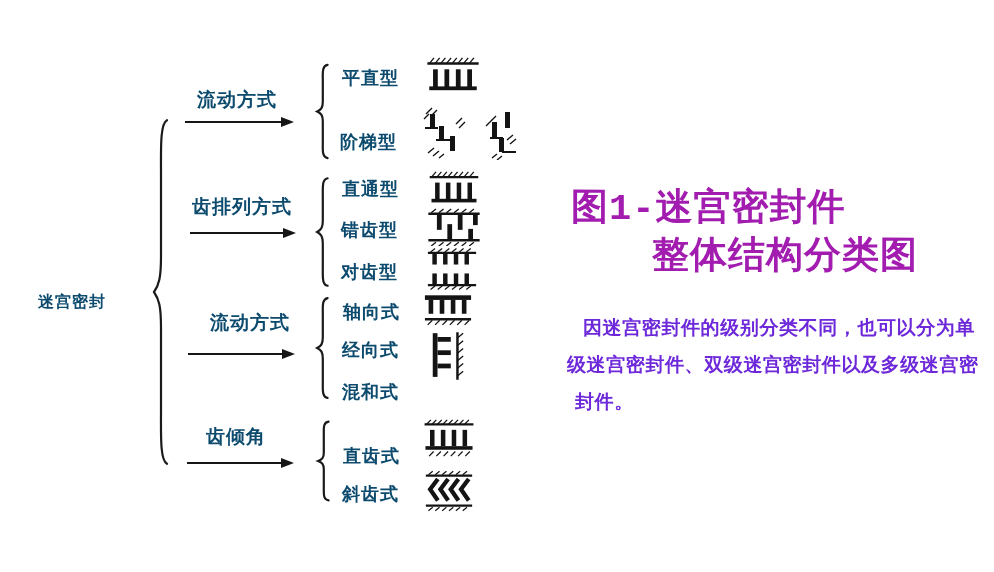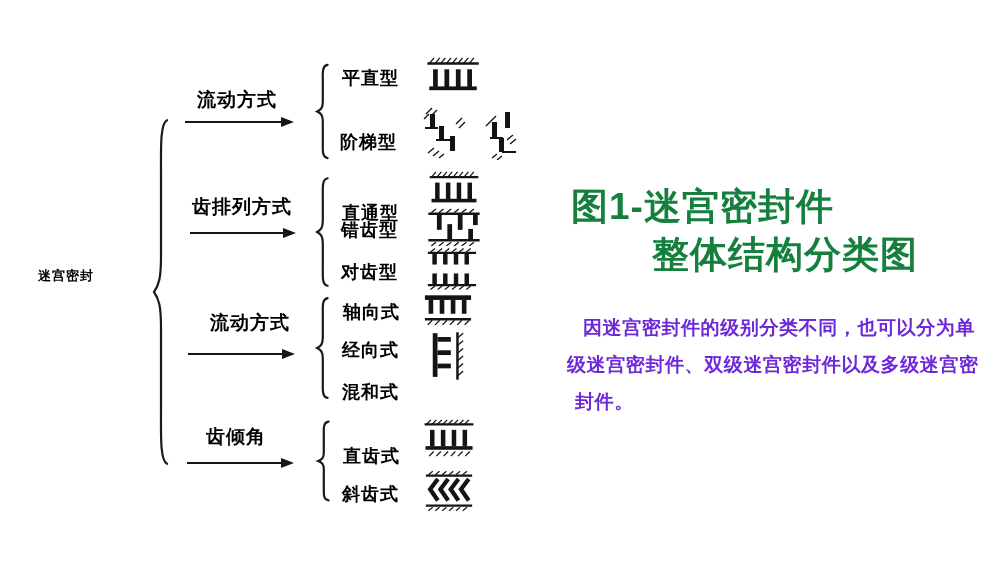--- a/index.html
+++ b/index.html
@@ -1,42 +1,42 @@
 <!DOCTYPE html>
 <html><head>
 <meta charset="utf-8">
 <style>
   html,body{margin:0;padding:0;background:#fff;}
   #canvas{
     position:relative;width:994px;height:572px;background:#ffffff;overflow:hidden;
     font-family:"DejaVu Sans",sans-serif;
   }
   .dlabel{
-    position:absolute;color:#000000;font-weight:bold;white-space:nowrap;
+    position:absolute;color:#0c4a6e;font-weight:bold;white-space:nowrap;
     font-family:Liberation Sans, sans-serif;
   }
-  .root-label{font-size:13px;letter-spacing:1px;}
+  .root-label{font-size:16px;letter-spacing:1px;margin-top:25px;}
   .cat-label{font-size:19px;letter-spacing:1px;}
   .item-label{font-size:18px;letter-spacing:1px;}
   .arrow{position:absolute;height:0;border-top:2.4px solid #161616;}
   .arrow::after{
     content:"";position:absolute;right:-3px;top:-6.4px;width:0;height:0;
     border-left:13px solid #161616;border-top:5.2px solid transparent;border-bottom:5.2px solid transparent;
   }
   .brace{position:absolute;overflow:visible;}
   .brace path{fill:none;stroke:#1a1a1a;stroke-width:2.2;vector-effect:non-scaling-stroke;stroke-linecap:round;}
   .icon{position:absolute;}
   .icon rect{fill:#141414;}
   .ink-line{stroke:#141414;stroke-width:2.6;fill:none;}
   .ink-med{stroke:#141414;stroke-width:2;fill:none;}
   .ink-thin{stroke:#141414;stroke-width:1.4;fill:none;}
   .chev{stroke:#141414;stroke-width:5;fill:none;stroke-linejoin:miter;}
   .title-line{
-    position:absolute;font-family:Liberation Sans, sans-serif;
-    font-weight:bold;font-size:37px;color:#15803d;white-space:nowrap;letter-spacing:1px;
+    position:absolute;font-family:Liberation Mono, monospace;
+    font-weight:bold;font-size:37px;color:#a21caf;white-space:nowrap;letter-spacing:1px;
   }
   .body-line{
     position:absolute;font-family:"Liberation Serif","DejaVu Serif",serif;
     font-weight:bold;font-size:19px;color:#6d28d9;white-space:nowrap;letter-spacing:0.6px;
   }
 </style>
 </head>
 <body>
 
 <div id="canvas">
@@ -65,21 +65,21 @@
   </svg>
   <svg class="brace" style="left:314px;top:296px;width:16px;height:104px;" viewBox="0 0 20 100" preserveAspectRatio="none">
     <path d="M17 2 C10 3 11 10 11 17 L11 40 C11 46 9 48 4 50 C9 52 11 54 11 60 L11 83 C11 90 10 97 17 98"></path>
   </svg>
   <svg class="brace" style="left:315px;top:420px;width:16px;height:82px;" viewBox="0 0 20 100" preserveAspectRatio="none">
     <path d="M17 2 C10 3 11 10 11 17 L11 40 C11 46 9 48 4 50 C9 52 11 54 11 60 L11 83 C11 90 10 97 17 98"></path>
   </svg>
 
   <span class="dlabel item-label" style="left:342px;top:66px;">平直型</span>
   <span class="dlabel item-label" style="left:340px;top:130px;">阶梯型</span>
-  <span class="dlabel item-label" style="left:342px;top:177px;margin-top:24px;">直通型</span>
+  <span class="dlabel item-label" style="left:342px;top:177px;">直通型</span>
   <span class="dlabel item-label" style="left:341px;top:218px;">错齿型</span>
   <span class="dlabel item-label" style="left:341px;top:260px;">对齿型</span>
   <span class="dlabel item-label" style="left:343px;top:300px;">轴向式</span>
   <span class="dlabel item-label" style="left:342px;top:338px;">经向式</span>
   <span class="dlabel item-label" style="left:342px;top:380px;">混和式</span>
   <span class="dlabel item-label" style="left:343px;top:428px;margin-top:16px;">直齿式</span>
   <span class="dlabel item-label" style="left:342px;top:482px;">斜齿式</span>
 
   <svg class="icon" style="left:426px;top:56px;width:54px;height:38px;" viewBox="0 0 56 40">
     <path class="ink-thin" d="M3 8 l5 -6 M9 8 l5 -6 M15 8 l5 -6 M21 8 l5 -6 M27 8 l5 -6 M33 8 l5 -6 M39 8 l5 -6 M45 8 l5 -6"></path>

